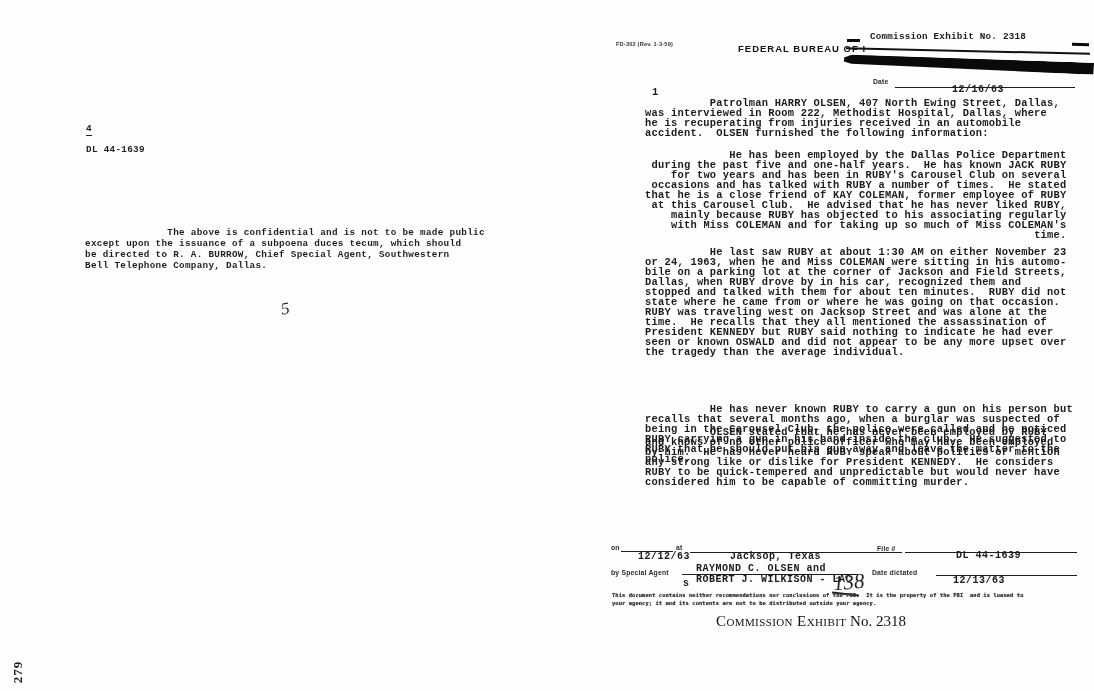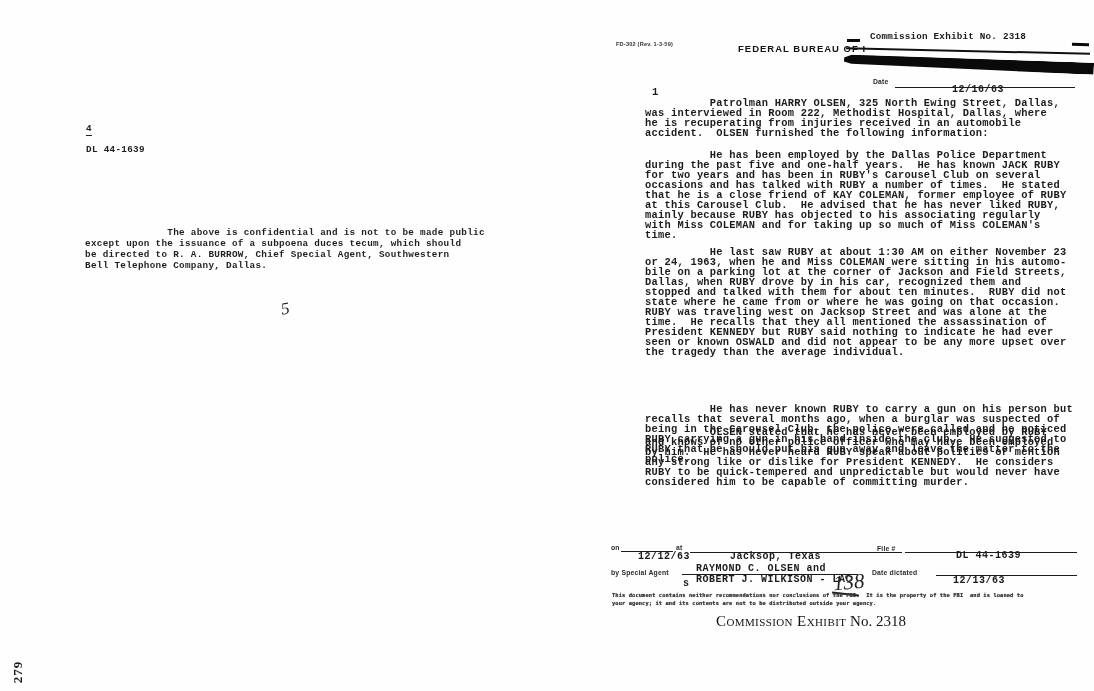--- a/index.html
+++ b/index.html
@@ -56,25 +56,25 @@
   <div class="abs rule" style="left:846px;top:50px;width:244px;height:1.5px;transform:rotate(1.3deg);background:#111;"></div>
   <div class="abs blackbar" style="left:844px;top:54px;width:250px;height:12px;transform:rotate(2deg);transform-origin:left center;
        clip-path:polygon(0 30%,3% 5%,100% 0,100% 100%,3% 80%,0 62%);"></div>
 
   <div class="abs formlabel" style="left:873px;top:78px;">Date</div>
   <div class="abs mono-f" style="left:940px;top:72px;">12/16/63</div>
   <div class="abs rule" style="left:895px;top:87px;width:180px;"></div>
 
   <div class="abs mono-r" style="left:652px;top:87px;">1</div>
 
-  <pre class="abs mono-r" style="left:645px;top:98px;">          Patrolman HARRY OLSEN, 325 North Ewing Street, Dallas,
+  <pre class="abs mono-r" style="left:645px;top:98px;">          Patrolman HARRY OLSEN, 407 North Ewing Street, Dallas,
 was interviewed in Room 222, Methodist Hospital, Dallas, where
 he is recuperating from injuries received in an automobile
 accident.  OLSEN furnished the following information:</pre>
-  <pre class="abs mono-r" style="left:645px;top:150px;">          He has been employed by the Dallas Police Department
+  <pre class="abs mono-r" style="left:645px;top:150px;text-align:right;">          He has been employed by the Dallas Police Department
 during the past five and one-half years.  He has known JACK RUBY
 for two years and has been in RUBY's Carousel Club on several
 occasions and has talked with RUBY a number of times.  He stated
 that he is a close friend of KAY COLEMAN, former employee of RUBY
 at this Carousel Club.  He advised that he has never liked RUBY,
 mainly because RUBY has objected to his associating regularly
 with Miss COLEMAN and for taking up so much of Miss COLEMAN's
 time.</pre>
   <pre class="abs mono-r" style="left:645px;top:247px;">          He last saw RUBY at about 1:30 AM on either November 23
 or 24, 1963, when he and Miss COLEMAN were sitting in his automo-

